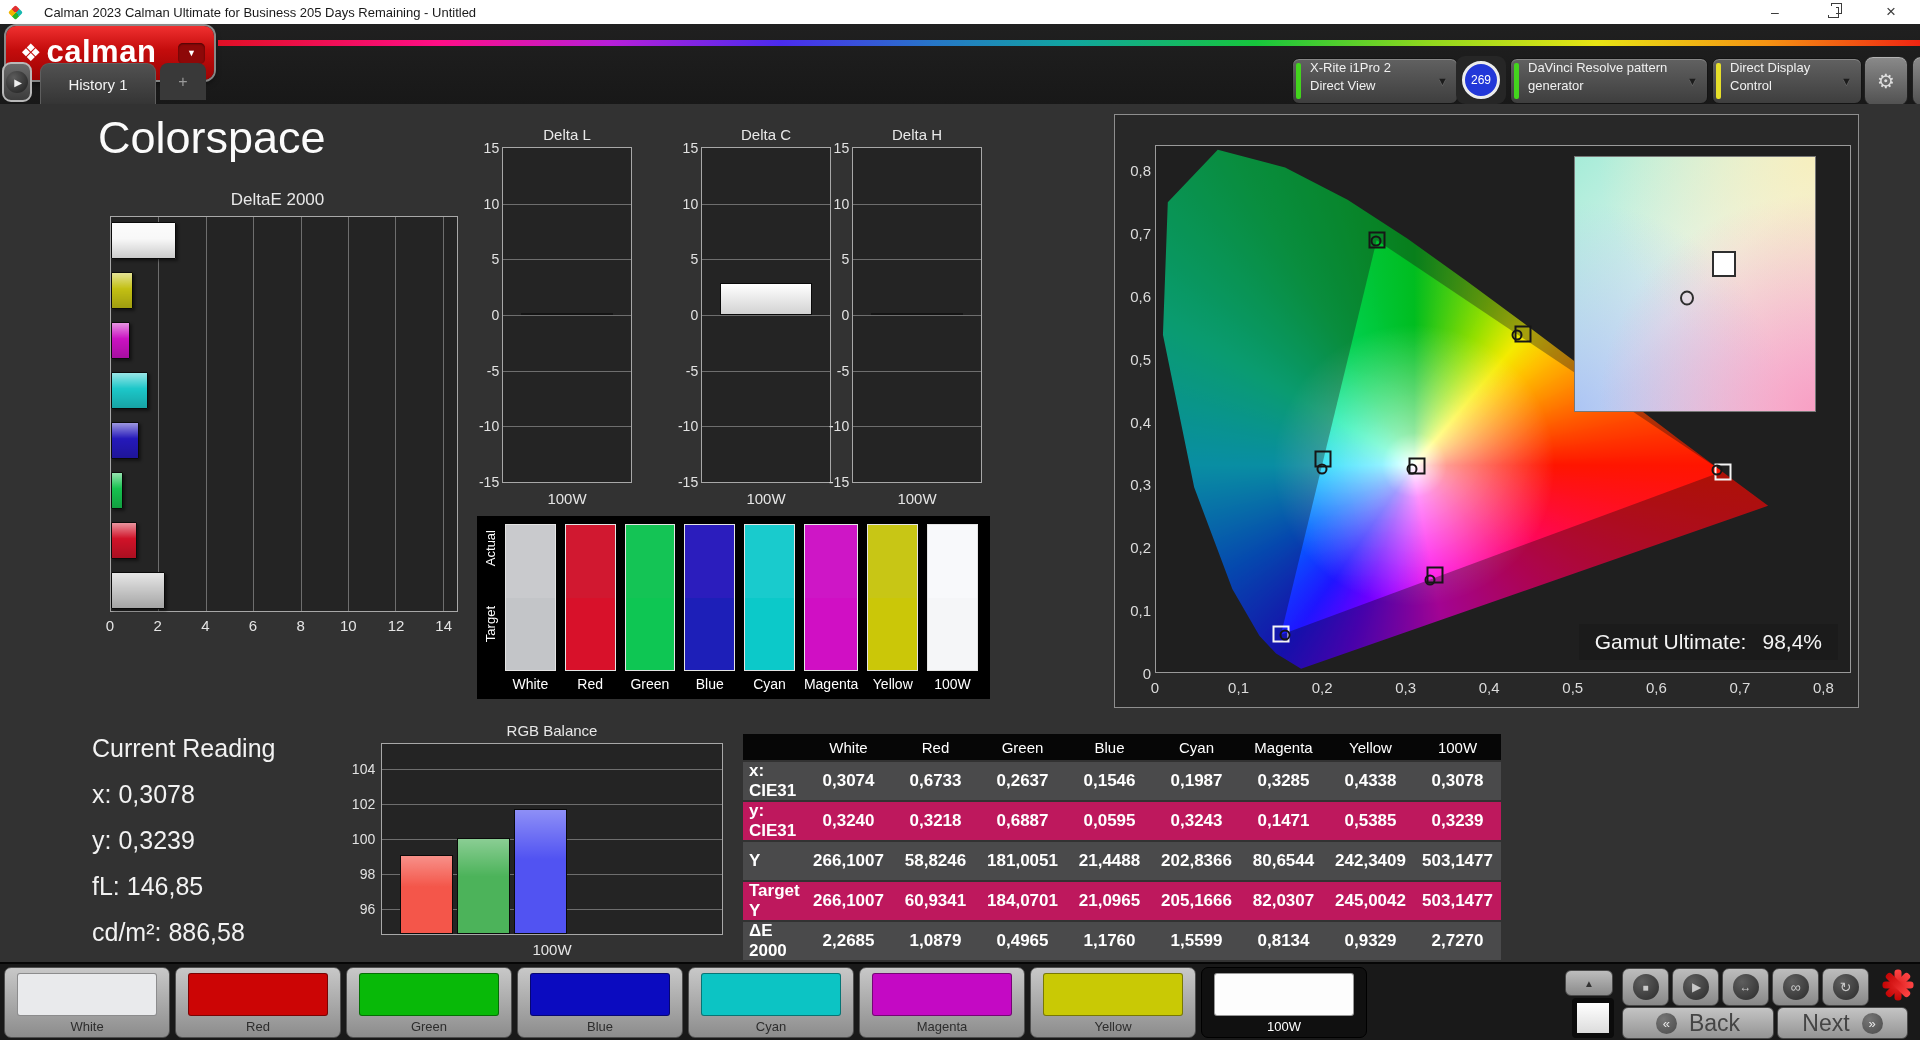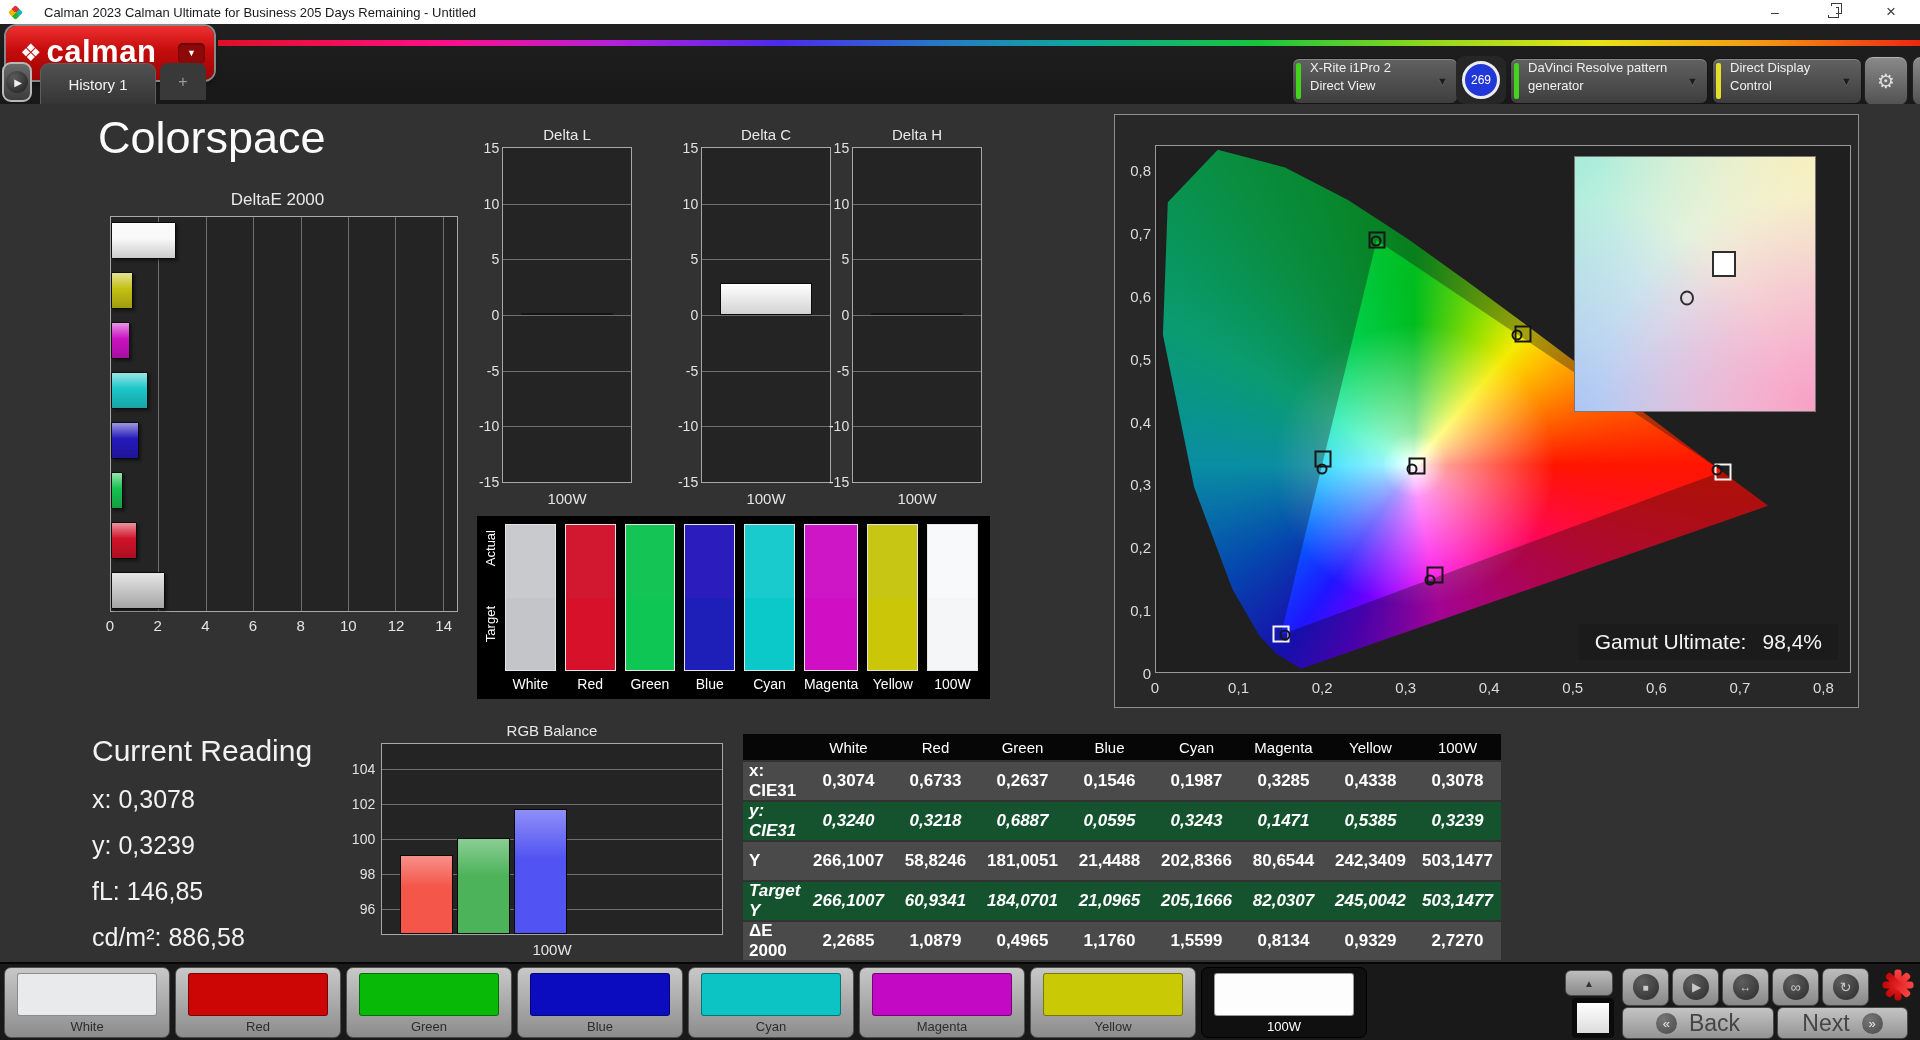--- a/index.html
+++ b/index.html
@@ -106,35 +106,35 @@
     background:
       radial-gradient(circle at 100% 100%, rgba(248,150,190,.85), rgba(248,150,190,0) 62%),
       radial-gradient(circle at 0% 100%, rgba(150,180,245,.75), rgba(150,180,245,0) 60%),
       radial-gradient(circle at 100% 0%, rgba(248,238,185,.9), rgba(248,238,185,0) 62%),
       linear-gradient(135deg,#a6ecd8,#eef6f0 52%,#f6d6e6);}
   .inset-sq{position:absolute;width:24px;height:26px;background:#fff;border:2px solid #2e2e2e;transform:translate(-50%,-50%);box-sizing:border-box;}
   .inset-ci{position:absolute;width:14px;height:15px;border:2.5px solid #2e2e2e;border-radius:50%;transform:translate(-50%,-50%);box-sizing:border-box;}
   #gamut{position:absolute;right:12px;bottom:12px;background:#1b1b1b;color:#f4f4f4;font-size:21px;padding:6px 16px;display:flex;gap:16px;}
   
   #reading{position:absolute;left:92px;top:630px;color:#f2f2f2;}
-  #reading h2{margin:0 0 14px 0;font-size:30px;font-weight:400;}
+  #reading h2{margin:0 0 14px 0;font-size:25px;font-weight:400;}
   .read-line{font-size:25px;margin-top:17px;font-weight:400;}
   
   #rgb{position:absolute;left:357px;top:618px;width:368px;}
   #rgb-title{margin-left:24px;width:342px;text-align:center;font-size:15px;color:#e8e8e8;height:21px;}
   #rgb-frame{position:relative;margin-left:24px;width:342px;height:192px;border:1px solid #a8a8a8;background:#242424;box-sizing:border-box;}
   .rgb-ylab{position:absolute;right:102%;transform:translateY(-50%);font-size:14px;color:#e2e2e2;}
   .rgb-bar{position:absolute;bottom:0;width:53px;border:1px solid #0a0a0a;box-sizing:border-box;}
   #rgb-xlab{margin-left:24px;width:342px;text-align:center;color:#e5e5e5;font-size:15px;margin-top:6px;}
   
   #dtable{position:absolute;left:743px;top:630px;width:758px;color:#fff;}
   .trow{display:flex;height:38px;margin-top:2px;align-items:center;}
   .trow.thead{height:26px;background:#060606;margin-top:0;}
   .trow.dk{background:#4a4a4b;}
-  .trow.hl{background:#14532d;font-style:italic;}
+  .trow.hl{background:#be185d;}
   .tlabel{width:62px;padding-left:6px;font-weight:bold;font-size:17px;box-sizing:border-box;}
   .tcell{width:87px;text-align:center;font-size:17px;font-weight:600;}
   .thead .tcell,.thead .tlabel{font-size:15px;font-weight:400;}
   
   #bottombar{position:absolute;top:962px;left:0;right:0;height:78px;background:#191919;border-top:2px solid #060606;box-sizing:border-box;}
   .patch{position:absolute;top:3px;width:166px;height:71px;border-radius:7px;background:linear-gradient(#c8c8c8,#8c8c8c);
     border:1px solid #4e4e4e;box-sizing:border-box;cursor:pointer;}
   .patch .sw{margin:5px 12px 0;height:41px;border-radius:3px;border:1px solid rgba(0,0,0,.4);}
   .patch .lbl{text-align:center;font-size:13px;color:#2d2d2d;margin-top:3px;}
   .patch.selected{background:#101010;border-color:#000;}

